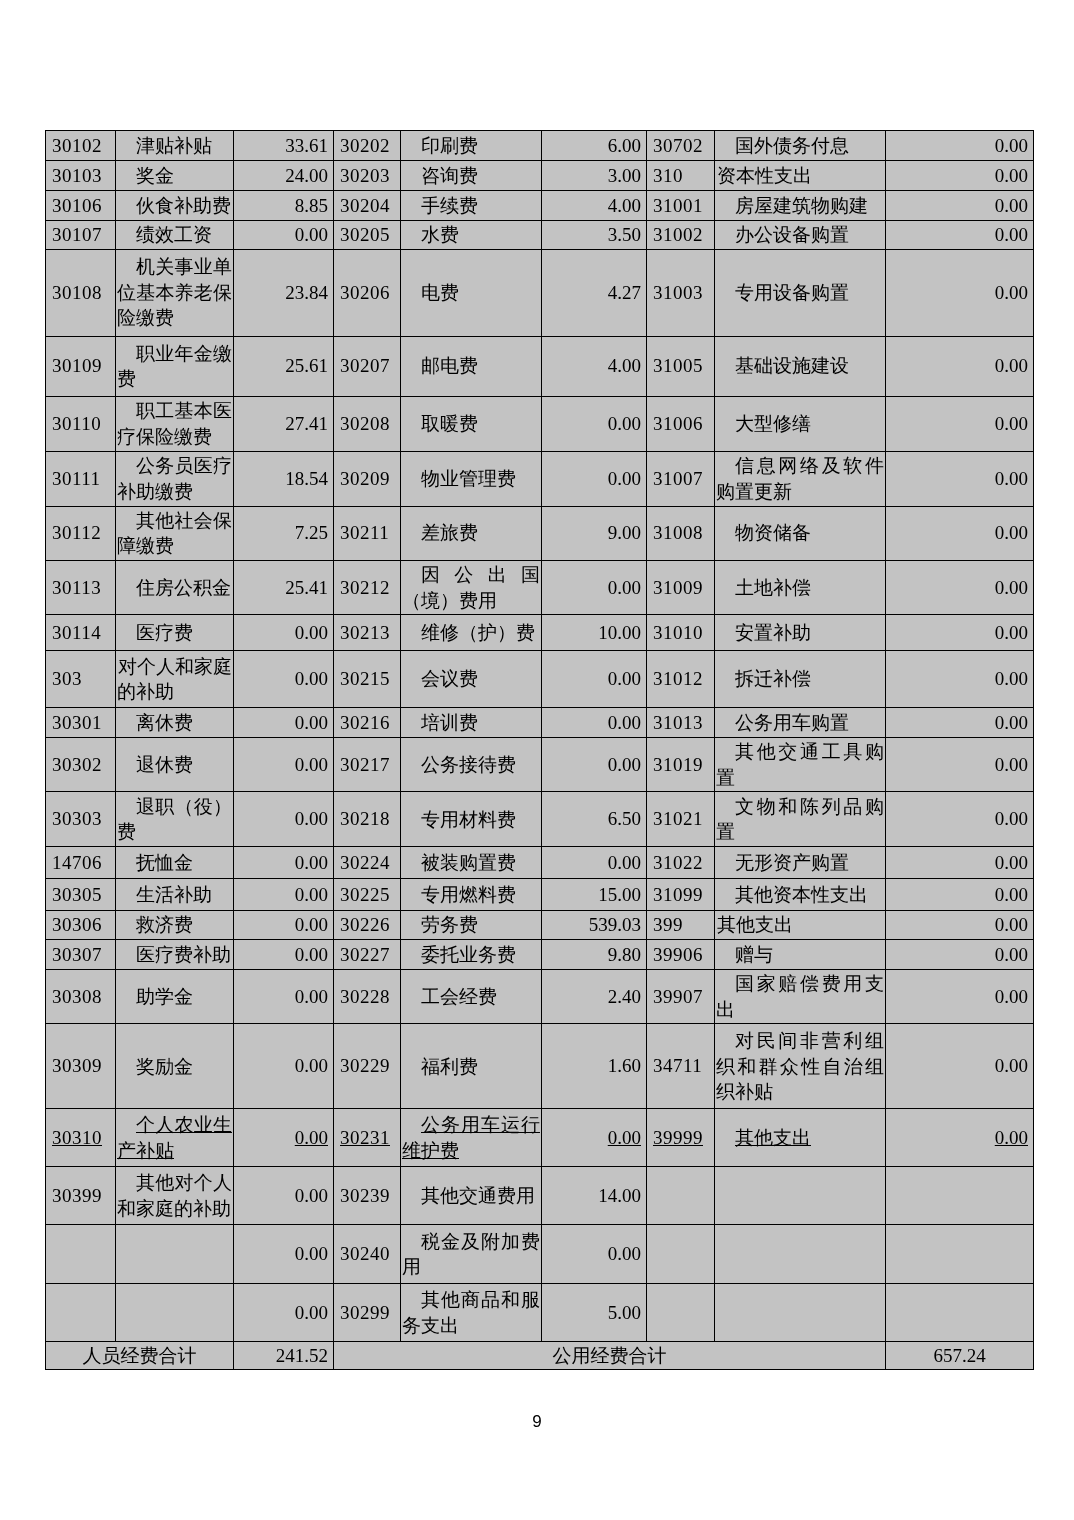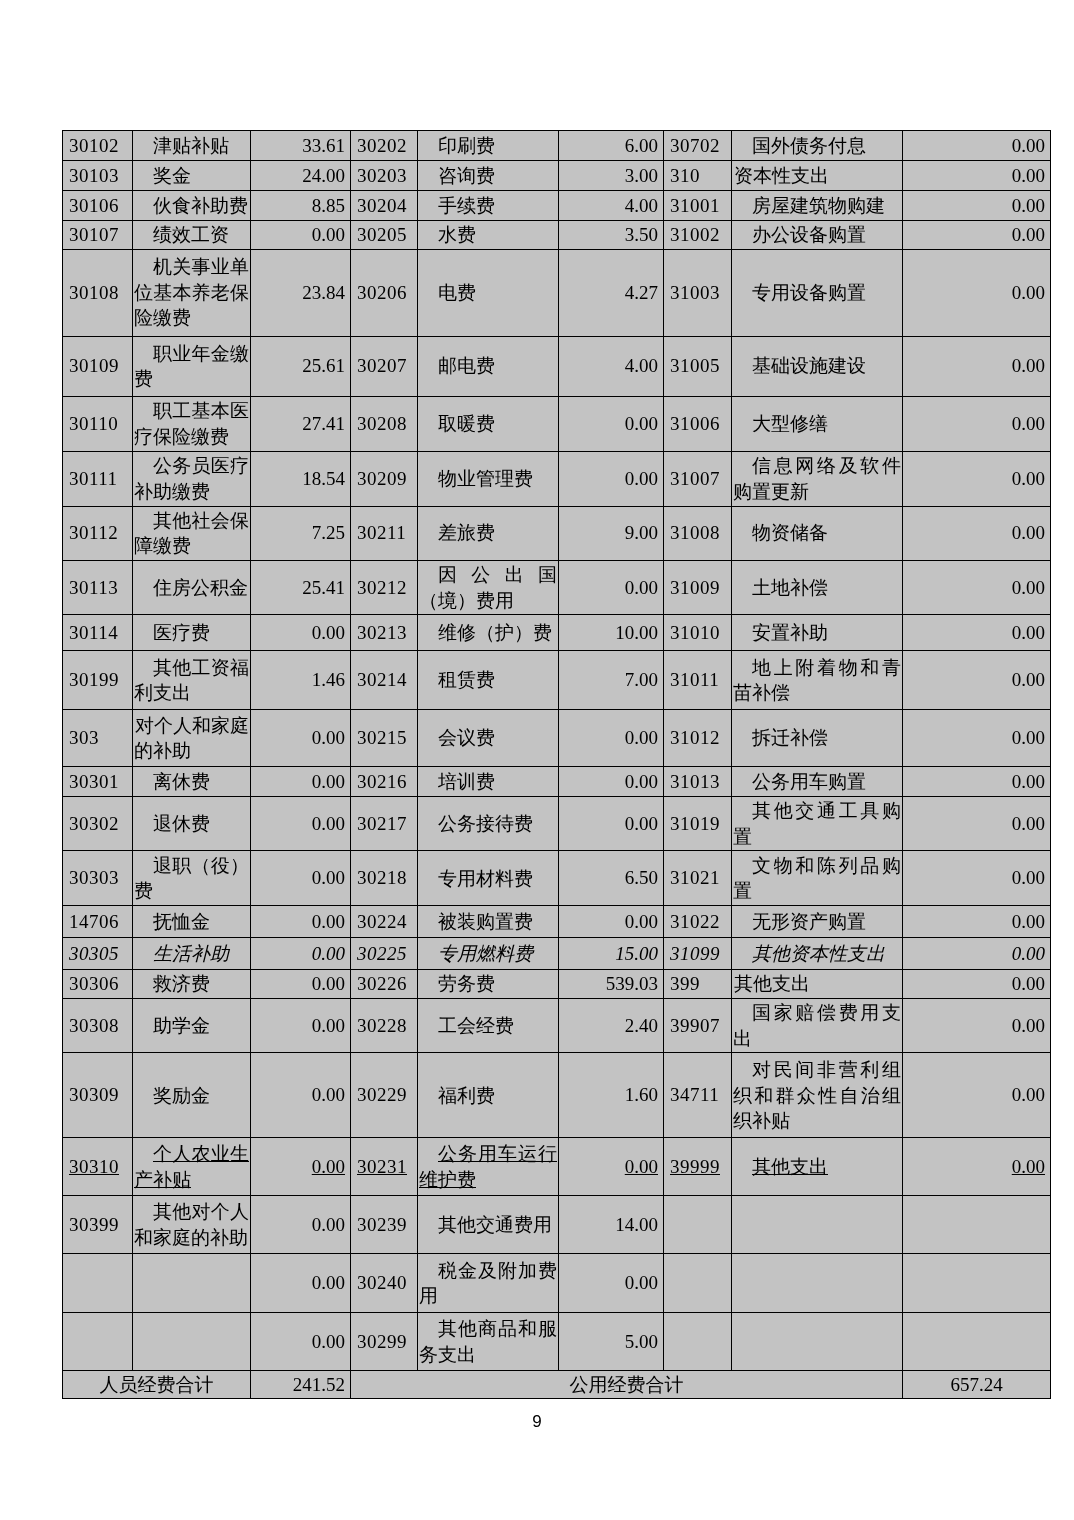--- a/index.html
+++ b/index.html
@@ -1,20 +1,20 @@
 <!DOCTYPE html>
 <html><head>
 <meta charset="utf-8">
 <style>
   html,body{margin:0;padding:0;}
   body{
     width:1074px;height:1520px;position:relative;background:#ffffff;
     font-family:"Liberation Serif","DejaVu Serif",serif;color:#000;
   }
-  .sheet{position:absolute;left:62px;top:130px;}
+  .sheet{position:absolute;left:45px;top:130px;}
   table.budget{
     border-collapse:collapse;table-layout:fixed;width:988px;
   }
   table.budget td{
     border:1px solid #000;background:#c3c3c3;font-size:19px;
     vertical-align:middle;overflow:hidden;word-break:break-all;
   }
   td.code{padding:0 2px 0 6px;text-align:left;letter-spacing:0.5px;}
   td.name{
     padding:1px;text-align:justify;text-justify:inter-ideograph;
@@ -160,31 +160,20 @@
           <td class="code">30114</td>
           <td class="name">医疗费</td>
           <td class="amount">0.00</td>
           <td class="code">30213</td>
           <td class="name">维修（护）费</td>
           <td class="amount">10.00</td>
           <td class="code">31010</td>
           <td class="name">安置补助</td>
           <td class="amount">0.00</td>
         </tr>
-        <tr style="height: 59px;">
-          <td class="code">30199</td>
-          <td class="name">其他工资福利支出</td>
-          <td class="amount">1.46</td>
-          <td class="code">30214</td>
-          <td class="name">租赁费</td>
-          <td class="amount">7.00</td>
-          <td class="code">31011</td>
-          <td class="name">地上附着物和青苗补偿</td>
-          <td class="amount">0.00</td>
-        </tr>
         <tr style="height: 57px;">
           <td class="code">303</td>
           <td class="name top-level">对个人和家庭的补助</td>
           <td class="amount">0.00</td>
           <td class="code">30215</td>
           <td class="name">会议费</td>
           <td class="amount">0.00</td>
           <td class="code">31012</td>
           <td class="name">拆迁补偿</td>
           <td class="amount">0.00</td>
@@ -226,40 +215,51 @@
           <td class="code">14706</td>
           <td class="name">抚恤金</td>
           <td class="amount">0.00</td>
           <td class="code">30224</td>
           <td class="name">被装购置费</td>
           <td class="amount">0.00</td>
           <td class="code">31022</td>
           <td class="name">无形资产购置</td>
           <td class="amount">0.00</td>
         </tr>
-        <tr style="height: 32px; font-style: italic;">
+        <tr style="height: 32px;">
           <td class="code">30305</td>
           <td class="name">生活补助</td>
           <td class="amount">0.00</td>
           <td class="code">30225</td>
           <td class="name">专用燃料费</td>
           <td class="amount">15.00</td>
           <td class="code">31099</td>
           <td class="name">其他资本性支出</td>
           <td class="amount">0.00</td>
         </tr>
         <tr style="height: 28px;">
           <td class="code">30306</td>
           <td class="name">救济费</td>
           <td class="amount">0.00</td>
           <td class="code">30226</td>
           <td class="name">劳务费</td>
           <td class="amount">539.03</td>
           <td class="code">399</td>
           <td class="name top-level">其他支出</td>
+          <td class="amount">0.00</td>
+        </tr>
+        <tr style="height: 30px;">
+          <td class="code">30307</td>
+          <td class="name">医疗费补助</td>
+          <td class="amount">0.00</td>
+          <td class="code">30227</td>
+          <td class="name">委托业务费</td>
+          <td class="amount">9.80</td>
+          <td class="code">39906</td>
+          <td class="name">赠与</td>
           <td class="amount">0.00</td>
         </tr>
         <tr style="height: 30px;">
           <td class="code">30308</td>
           <td class="name">助学金</td>
           <td class="amount">0.00</td>
           <td class="code">30228</td>
           <td class="name">工会经费</td>
           <td class="amount">2.40</td>
           <td class="code">39907</td>

